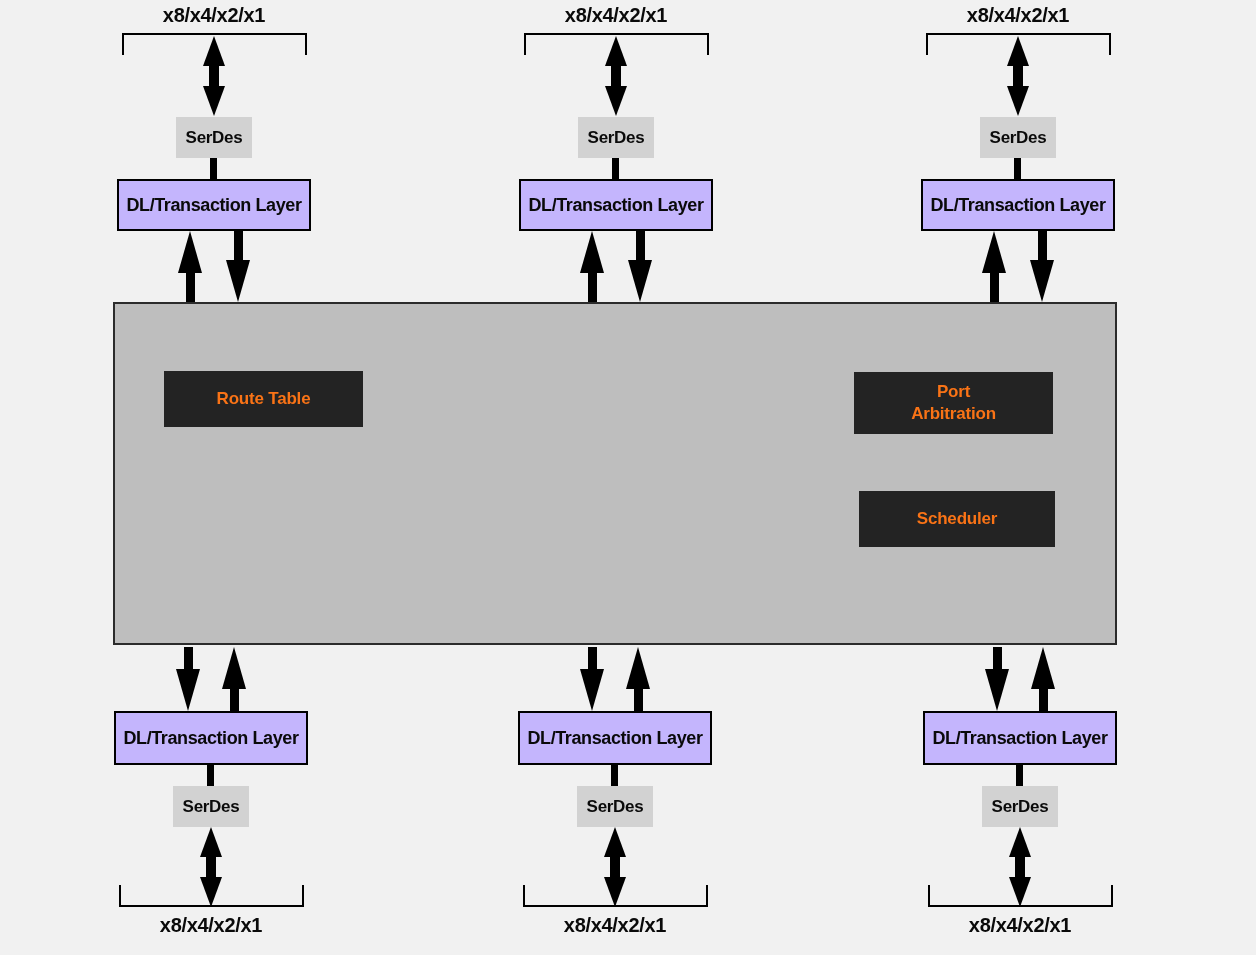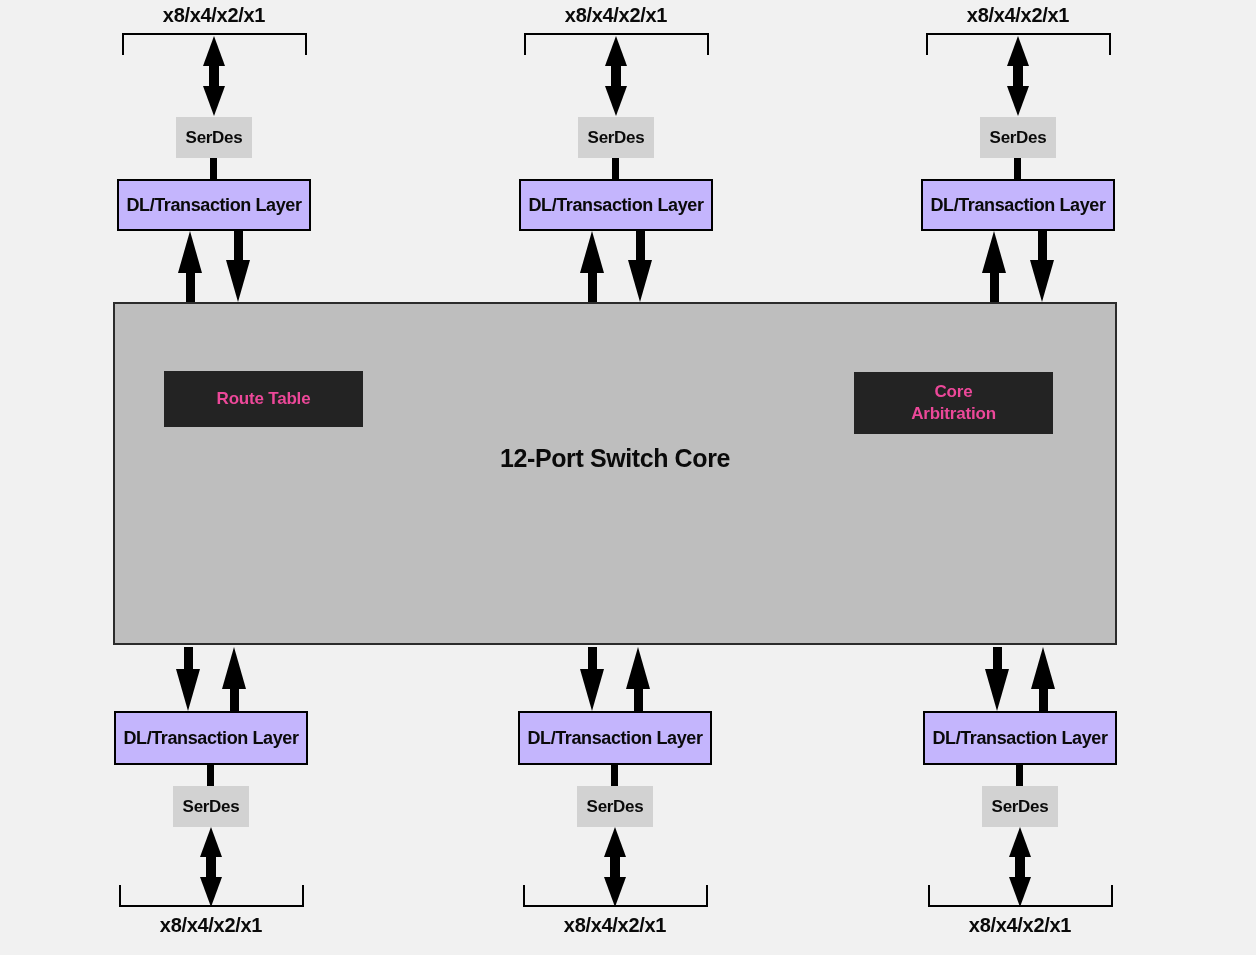--- a/index.html
+++ b/index.html
@@ -46,21 +46,21 @@
   
   .core{
     left:113px;top:302px;width:1004px;height:343px;box-sizing:border-box;
     background:#bebebe;border:2px solid #2b2b2b;
   }
   .core-title{
     left:0;top:140px;width:1000px;text-align:center;
     font-size:25px;font-weight:bold;letter-spacing:-0.4px;
   }
   .darkblock{
-    background:#232323;color:#ec4899;
+    background:#232323;color:#f97316;
     display:flex;align-items:center;justify-content:center;
     font-size:17px;font-weight:bold;text-align:center;line-height:1.3;
     letter-spacing:-0.2px;
   }
 </style>
 </head>
 <body>
 
 <div>
   <div class="abs lane-label" style="left:114px;top:4px;">x8/x4/x2/x1</div>
@@ -119,25 +119,25 @@
     <div class="head-up"></div>
       <div class="shaft" style="height:29px;"></div>
   </div>
   <div class="abs arrow" style="left:1030px;top:231px;">
     <div class="shaft" style="height:29px;"></div>
       <div class="head-down"></div>
   </div>
 </div>
 
 <div class="abs core">
-  <div class="abs core-title">12-Port Switch Core</div>
   <div class="abs darkblock" style="left:49px;top:67px;width:199px;height:56px;">Route Table</div>
   <div class="abs darkblock" style="left:739px;top:68px;width:199px;height:62px;">
-    <span style="display:inline-block;width:110px;">Core Arbitration</span>
+    <span style="display:inline-block;width:110px;">Port Arbitration</span>
   </div>
+  <div class="abs darkblock" style="left:744px;top:187px;width:196px;height:56px;">Scheduler</div>
 </div>
 
 <div>
   <div class="abs arrow" style="left:176px;top:647px;">
     <div class="shaft" style="height:22px;"></div>
       <div class="head-down"></div>
   </div>
   <div class="abs arrow" style="left:222px;top:647px;">
     <div class="head-up"></div>
       <div class="shaft" style="height:22px;"></div>

